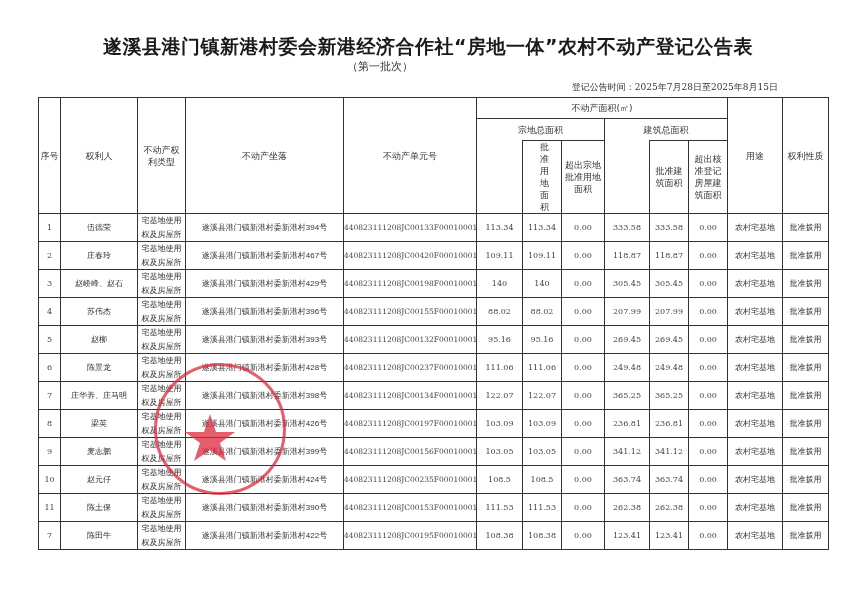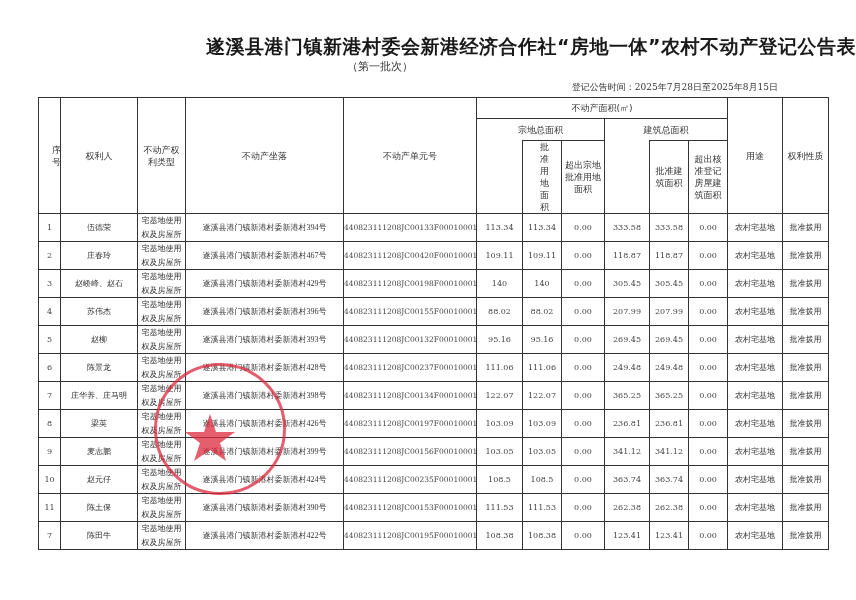--- a/index.html
+++ b/index.html
@@ -1,21 +1,21 @@
 <!DOCTYPE html>
 <html><head>
 <meta charset="utf-8">
 <style>
   html, body { margin: 0; padding: 0; }
   body {
     width: 856px; height: 600px; background: #ffffff; position: relative; overflow: hidden;
     font-family: "DejaVu Serif", "Liberation Serif", serif; color: #2a2a2a;
   }
   .title {
-    position: absolute; left: 0; top: 34px; width: 856px; text-align: right;
+    position: absolute; left: 0; top: 34px; width: 856px; text-align: center;
     font-size: 19px; font-weight: bold; color: #1a1a1a; letter-spacing: 0.5px;
     font-family: "DejaVu Sans", "Liberation Sans", sans-serif;
   }
   .subtitle {
     position: absolute; left: 0; top: 59px; width: 760px; text-align: center;
     font-size: 11px; color: #333;
   }
   .notice-date {
     position: absolute; right: 78px; top: 81px; font-size: 9px; color: #333;
   }
@@ -32,21 +32,21 @@
     font-family: "DejaVu Sans", "Liberation Sans", sans-serif; font-size: 9px; color: #333; line-height: 12px;
   }
   tr.h1 { height: 21px; }
   tr.h2 { height: 22px; }
   tr.h3 { height: 48px; }
   tr.row { height: 28px; }
   td.type { font-size: 8px; line-height: 14px; font-family: Liberation Mono, monospace; vertical-align: top; padding-top: 1px; height: 27px; }
   td.type div { height: 27px; overflow: hidden; }
   td.num { font-family: "DejaVu Serif", "Liberation Serif", serif; font-size: 8px; color: #444; }
   td.txt { font-family: "DejaVu Sans", "Liberation Sans", sans-serif; font-size: 8px; color: #333; margin-left: 16px; }
-  td.addr { font-family: Liberation Serif, serif; font-size: 8px; color: #333; }
+  td.addr { font-family: Liberation Sans, sans-serif; font-size: 8px; color: #333; }
   td.unit { font-family: "DejaVu Serif", "Liberation Serif", serif; font-size: 7.5px; color: #444; }
   .stamp {
     position: absolute; left: 154px; top: 363px; width: 126px; height: 126px;
     border-radius: 50%; border: 3px solid rgba(220,40,60,0.75); pointer-events: none;
   }
   .stamp svg { position: absolute; left: 0; top: 0; }
 </style>
 </head>
 <body>
 
@@ -65,21 +65,21 @@
     <col style="width:39px">
     <col style="width:43px">
     <col style="width:45px">
     <col style="width:39px">
     <col style="width:39px">
     <col style="width:55px">
     <col style="width:46px">
   </colgroup>
   <thead>
     <tr class="h1">
-      <th rowspan="3" style="padding:0 13px;">序号</th>
+      <th rowspan="3" style="padding:0 1px;">序号</th>
       <th rowspan="3">权利人</th>
       <th rowspan="3" style="padding:0 3px;">不动产权利类型</th>
       <th rowspan="3">不动产坐落</th>
       <th rowspan="3">不动产单元号</th>
       <th colspan="6">不动产面积(㎡)</th>
       <th rowspan="3">用途</th>
       <th rowspan="3">权利性质</th>
     </tr>
     <tr class="h2">
       <th colspan="3" style="border-bottom:none;margin-top:48px;">宗地总面积</th>

